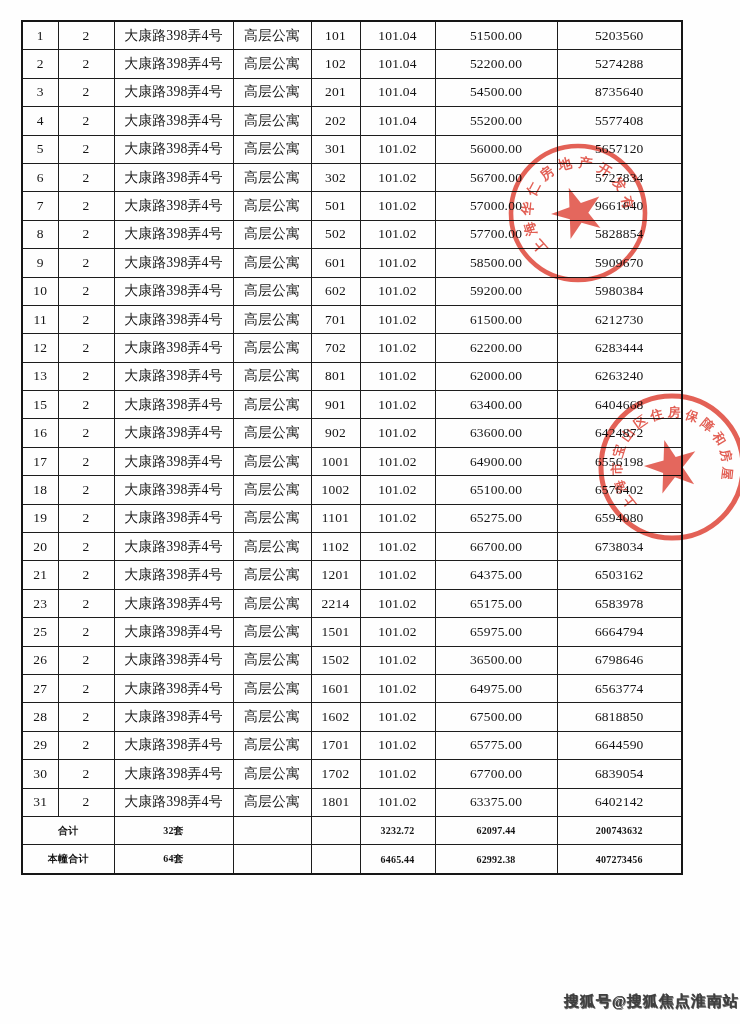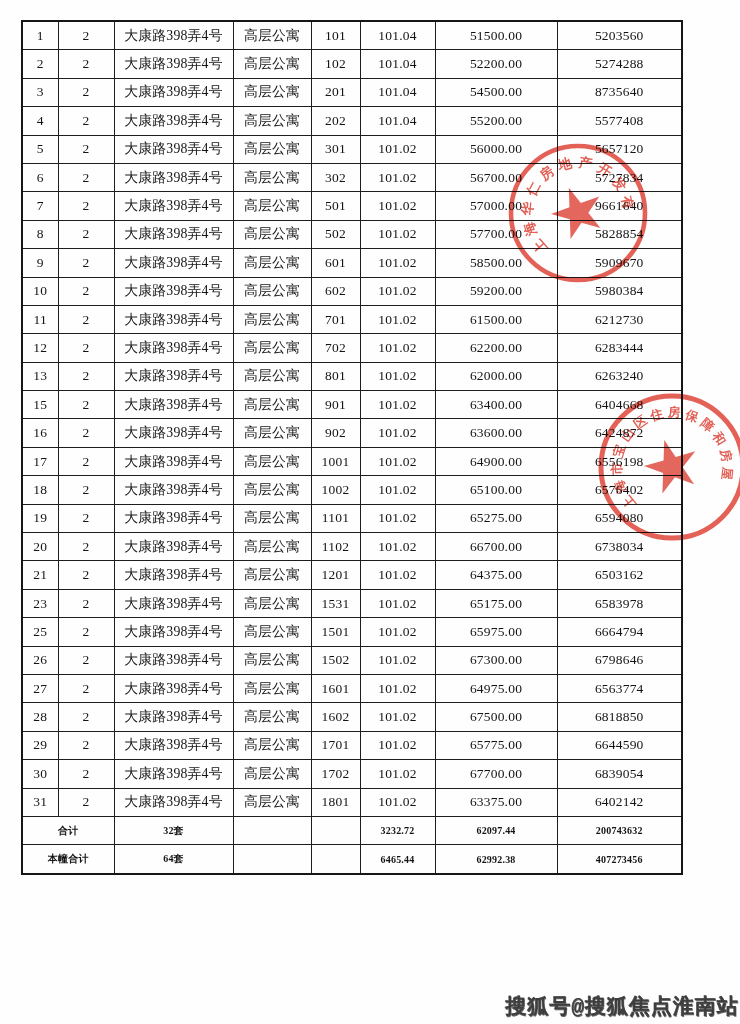--- a/index.html
+++ b/index.html
@@ -41,23 +41,23 @@
     opacity: 0.87;
     pointer-events: none;
   }
   .stamp text {
     font-family: "Liberation Serif", "DejaVu Serif", serif;
     font-weight: 700;
   }
   .watermark {
     position: absolute;
     top: 992px; right: 1px;
-    font-family: Liberation Mono, monospace;
+    font-family: Liberation Serif, serif;
     font-weight: 800;
-    font-size: 21px;
+    font-size: 15px;
     letter-spacing: 1px;
     color: #3e3e3e;
     text-shadow: 0.6px 0.6px 0 #6a6a6a, -0.4px -0.4px 0 #8a8a8a;
     white-space: nowrap;
   }
 </style>
 </head>
 <body>
 
 <table class="doc-table">
@@ -270,21 +270,21 @@
         <td>1201</td>
         <td>101.02</td>
         <td>64375.00</td>
         <td>6503162</td>
       </tr>
       <tr>
         <td>23</td>
         <td>2</td>
         <td class="cjk">大康路398弄4号</td>
         <td class="cjk">高层公寓</td>
-        <td>1531</td>
+        <td>2214</td>
         <td>101.02</td>
         <td>65175.00</td>
         <td>6583978</td>
       </tr>
       <tr>
         <td>25</td>
         <td>2</td>
         <td class="cjk">大康路398弄4号</td>
         <td class="cjk">高层公寓</td>
         <td>1501</td>
@@ -292,21 +292,21 @@
         <td>65975.00</td>
         <td>6664794</td>
       </tr>
       <tr>
         <td>26</td>
         <td>2</td>
         <td class="cjk">大康路398弄4号</td>
         <td class="cjk">高层公寓</td>
         <td>1502</td>
         <td>101.02</td>
-        <td>67300.00</td>
+        <td>36500.00</td>
         <td>6798646</td>
       </tr>
       <tr>
         <td>27</td>
         <td>2</td>
         <td class="cjk">大康路398弄4号</td>
         <td class="cjk">高层公寓</td>
         <td>1601</td>
         <td>101.02</td>
         <td>64975.00</td>

